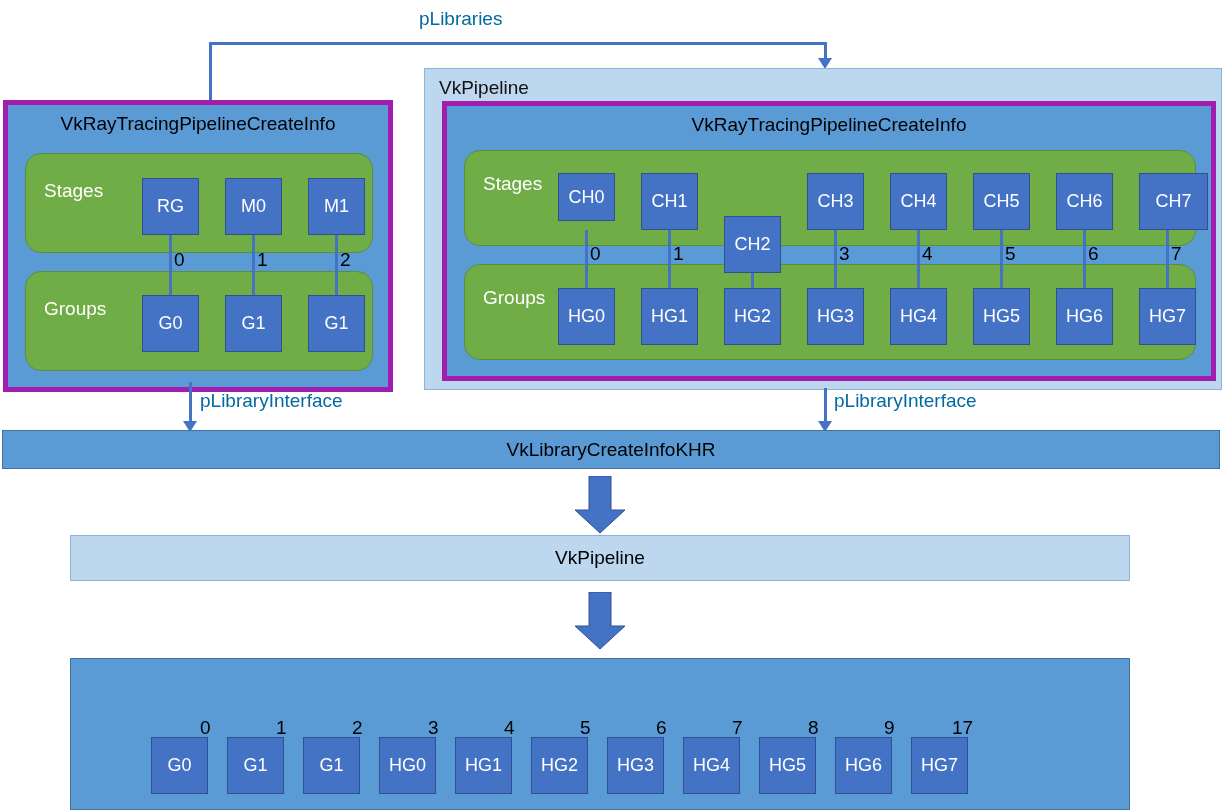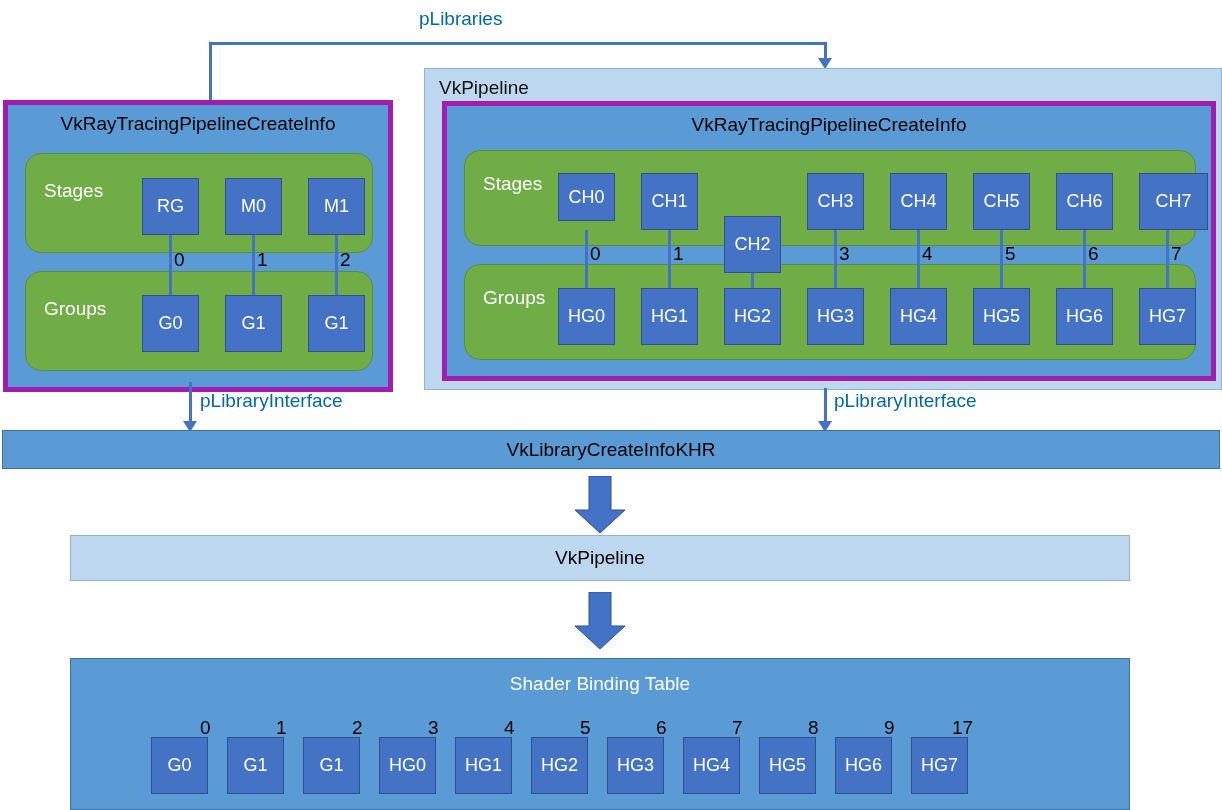--- a/index.html
+++ b/index.html
@@ -198,21 +198,20 @@
   <div class="bar-label">VkPipeline</div>
 </div>
 
 <div class="blockarrow" style="left:572px;top:592px;">
   <svg width="56" height="58" viewBox="0 0 56 58">
     <polygon points="17,0 39,0 39,34 53,34 28,57 3,34 17,34" fill="#4472C4" stroke="#2F528F" stroke-width="1"></polygon>
   </svg>
 </div>
 
 <div class="sbt" style="left:70px;top:658px;width:1060px;height:152px;">
-  <div class="sbt-title">Shader Binding Table</div>
 
   <div class="sbt-index" style="left:129px;top:59px;">0</div>
   <div class="sbt-index" style="left:205px;top:59px;">1</div>
   <div class="sbt-index" style="left:281px;top:59px;">2</div>
   <div class="sbt-index" style="left:357px;top:59px;">3</div>
   <div class="sbt-index" style="left:433px;top:59px;">4</div>
   <div class="sbt-index" style="left:509px;top:59px;">5</div>
   <div class="sbt-index" style="left:585px;top:59px;">6</div>
   <div class="sbt-index" style="left:661px;top:59px;">7</div>
   <div class="sbt-index" style="left:737px;top:59px;">8</div>

